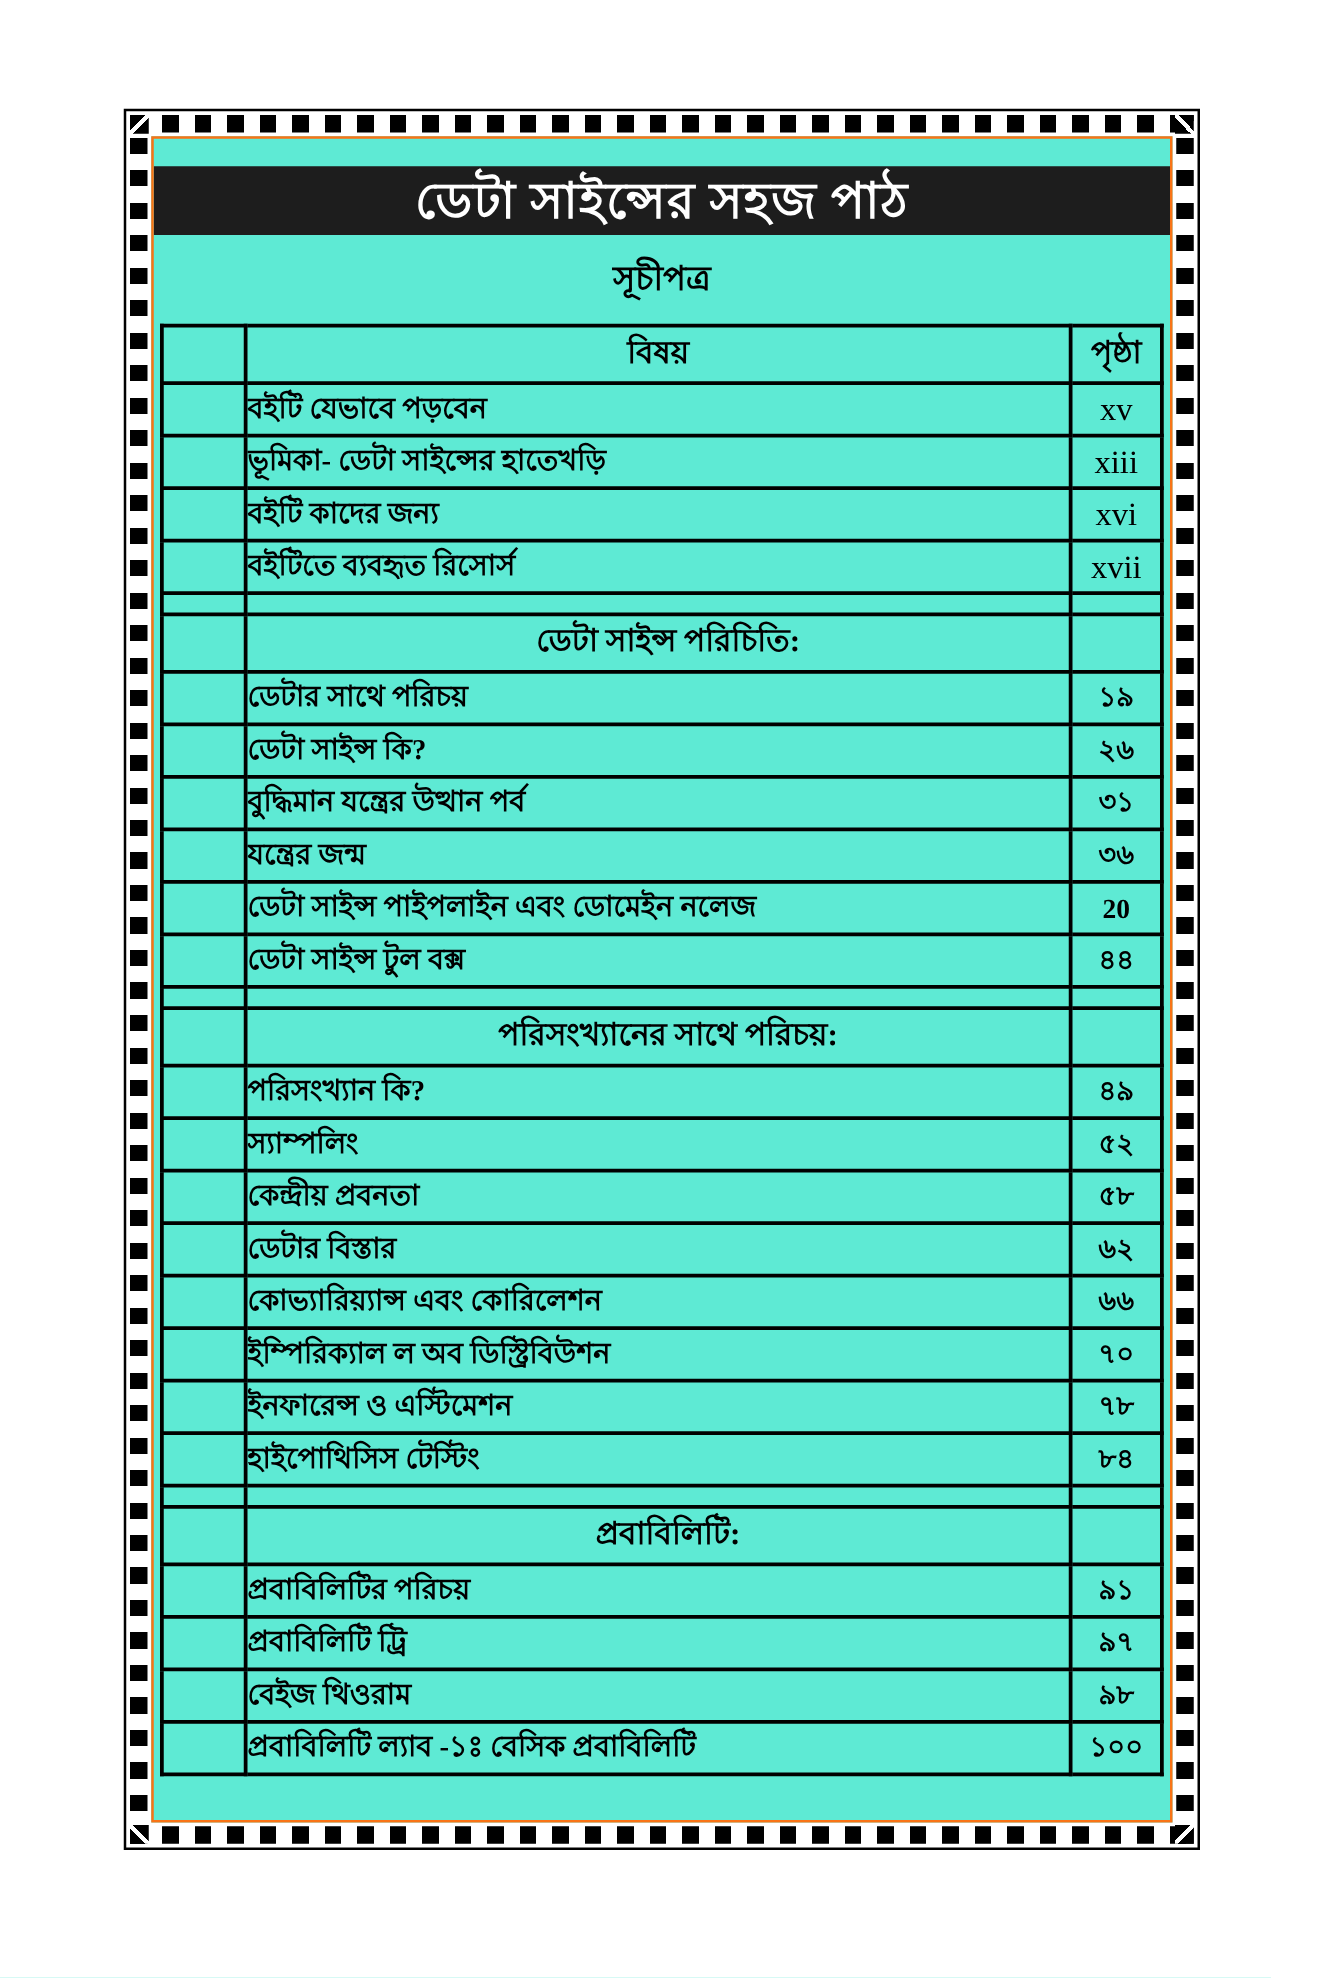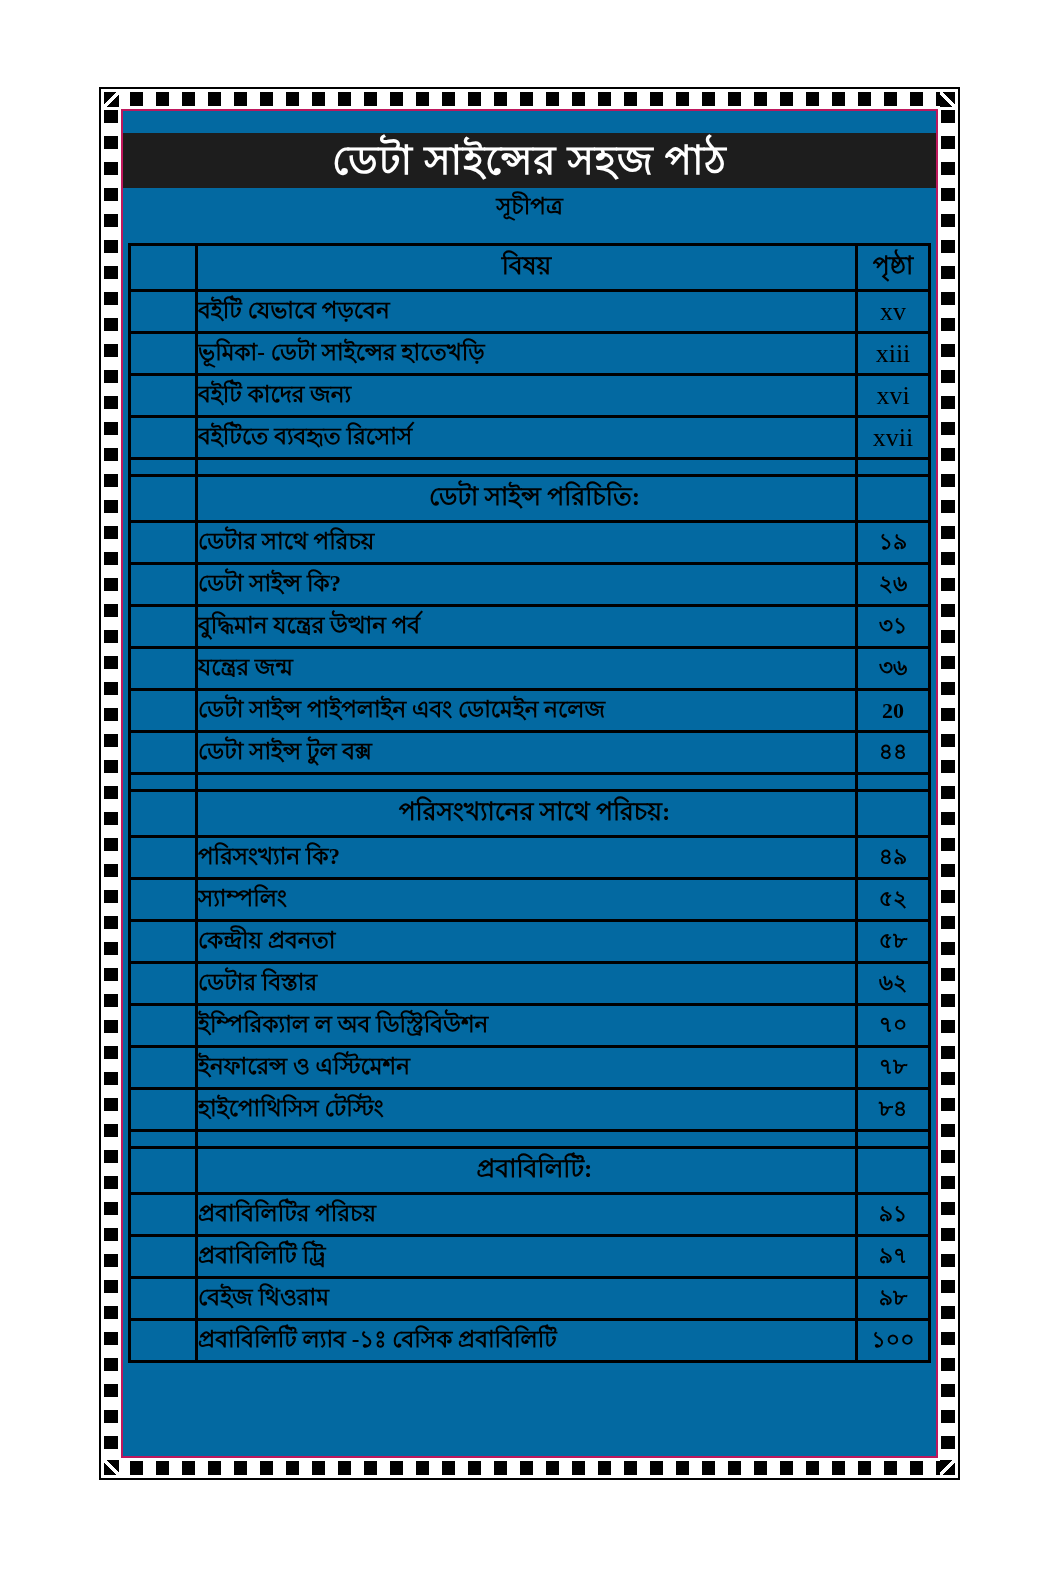--- a/index.html
+++ b/index.html
@@ -45,43 +45,43 @@
   }
   .strip-left { left: 0; }
   .strip-right { right: 0; }
   .corner { position: absolute; width: 15px; height: 15px; }
   .corner-tl { top: 0; left: 0;  background: linear-gradient(135deg, #000 0 42%, #fff 42% 58%, #000 58%); }
   .corner-tr { top: 0; right: 0; background: linear-gradient(225deg, #000 0 42%, #fff 42% 58%, #000 58%); }
   .corner-br { bottom: 0; right: 0; background: linear-gradient(315deg, #000 0 42%, #fff 42% 58%, #000 58%); }
   .corner-bl { bottom: 0; left: 0;  background: linear-gradient(45deg,  #000 0 42%, #fff 42% 58%, #000 58%); }
   .content {
     position: relative;
-    border: 2px solid #be185d;
+    border: 2px solid #f97316;
     height: 100%;
     box-sizing: border-box;
-    background: #0369a1;
+    background: #5eead4;
     overflow: hidden;
   }
   .title-bar {
     margin: 22px 0 0 0;
     height: 55px;
     line-height: 55px;
     background: #1d1d1d;
     color: #ffffff;
     text-align: center;
     font-size: 40px;
     font-weight: bold;
     letter-spacing: 1px;
   }
   .subtitle {
-    margin-top: 2px;
+    margin-top: 18px;
     height: 34px;
     line-height: 34px;
     text-align: center;
-    font-size: 23px;
+    font-size: 27px;
     font-weight: bold;
     color: #000;
   }
   table.toc {
     border-collapse: collapse;
     table-layout: fixed;
     width: calc(100% - 10px);
     margin: 19px 12px 0 5px;
   }
   table.toc td {
@@ -237,20 +237,25 @@
                 <td class="c2">কেন্দ্রীয় প্রবনতা</td>
                 <td class="c3">৫৮</td>
               </tr>
               <tr class="item">
                 <td class="c1"></td>
                 <td class="c2">ডেটার বিস্তার</td>
                 <td class="c3">৬২</td>
               </tr>
               <tr class="item">
                 <td class="c1"></td>
+                <td class="c2">কোভ্যারিয়্যান্স এবং কোরিলেশন</td>
+                <td class="c3">৬৬</td>
+              </tr>
+              <tr class="item">
+                <td class="c1"></td>
                 <td class="c2">ইম্পিরিক্যাল ল অব ডিস্ট্রিবিউশন</td>
                 <td class="c3">৭০</td>
               </tr>
               <tr class="item">
                 <td class="c1"></td>
                 <td class="c2">ইনফারেন্স ও এস্টিমেশন</td>
                 <td class="c3">৭৮</td>
               </tr>
               <tr class="item">
                 <td class="c1"></td>

